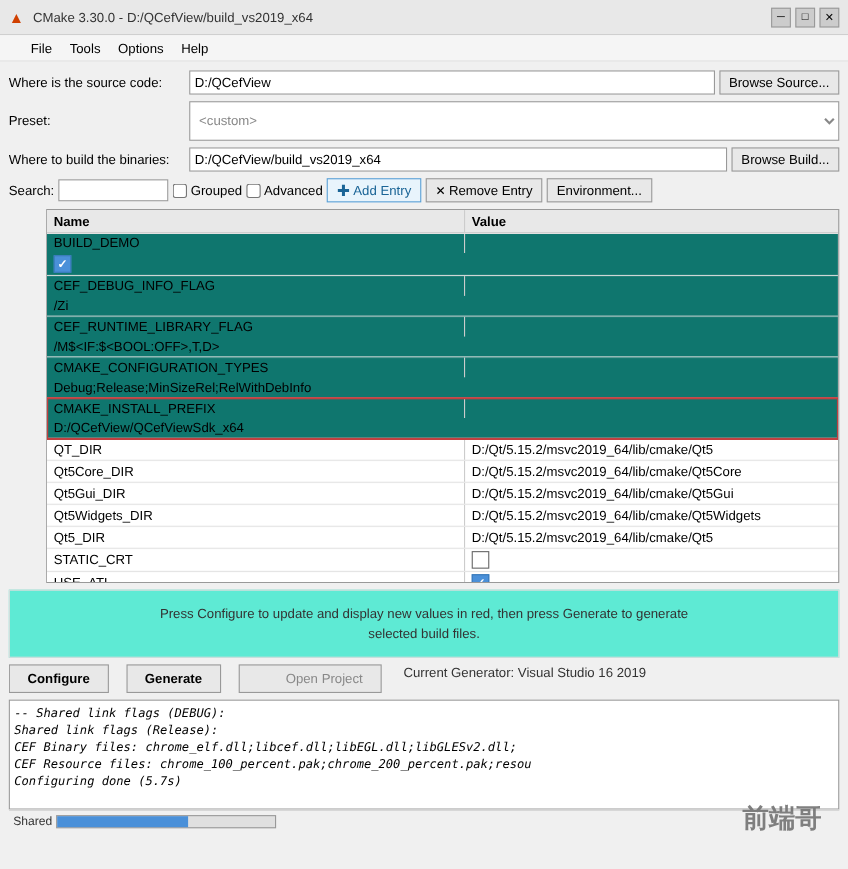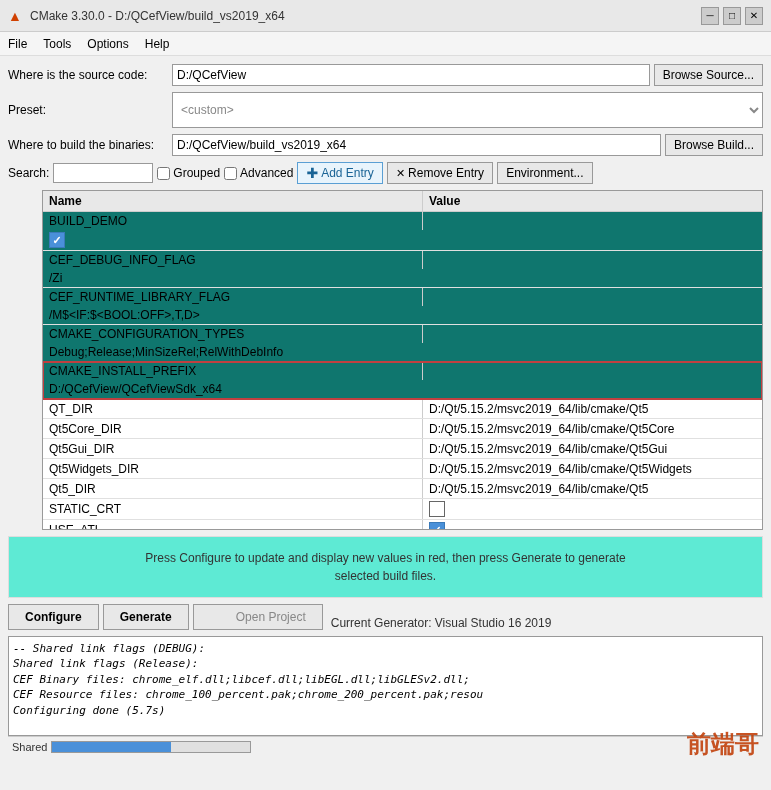--- a/index.html
+++ b/index.html
@@ -48,21 +48,21 @@
       justify-content: center;
       font-size: 10px;
     }
 
     
     .menu-bar {
       background: #f5f5f5;
       height: 24px;
       display: flex;
       align-items: center;
-      padding: 0 0;
+      padding: 0 20px;
       border-bottom: 1px solid #ddd;
     }
     .menu-item {
       padding: 2px 8px;
       cursor: pointer;
       font-size: 12px;
     }
 
     
     .main-content {
@@ -260,23 +260,23 @@
       margin-bottom: 6px;
       font-size: 12px;
       text-align: center;
       line-height: 1.5;
       color: #333;
     }
 
     
     .bottom-buttons {
       display: flex;
-      align-items: flex-end;
+      align-items: flex-start;
       margin-bottom: 6px;
-      gap: 4px;
+      gap: 16px;
     }
     .action-btn {
       height: 26px;
       padding: 0 16px;
       border: 1px solid #999;
       background: #e8e8e8;
       cursor: pointer;
       font-size: 12px;
       font-weight: bold;
     }
@@ -333,22 +333,22 @@
     .progress-fill {
       height: 100%;
       background: #4a90d9;
       width: 60%;
     }
 
     
     .watermark {
       position: absolute;
       bottom: 30px;
-      right: 12px;
-      color: #c2410c;
+      right: 24px;
+      color: #737373;
       font-size: 24px;
       font-weight: bold;
       font-family: Arial, sans-serif;
       opacity: 0.9;
     }
   </style>
 </head>
 <body>
 
 <div class="title-bar">

